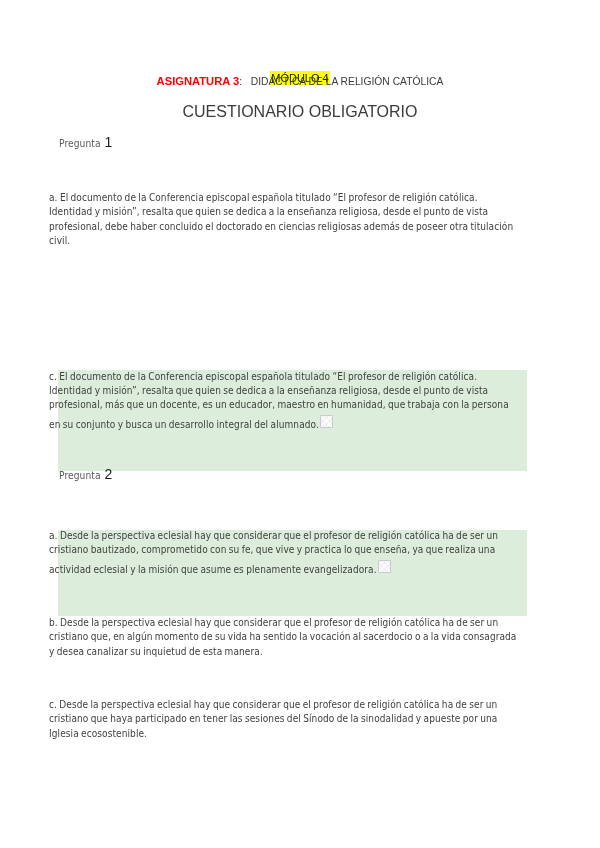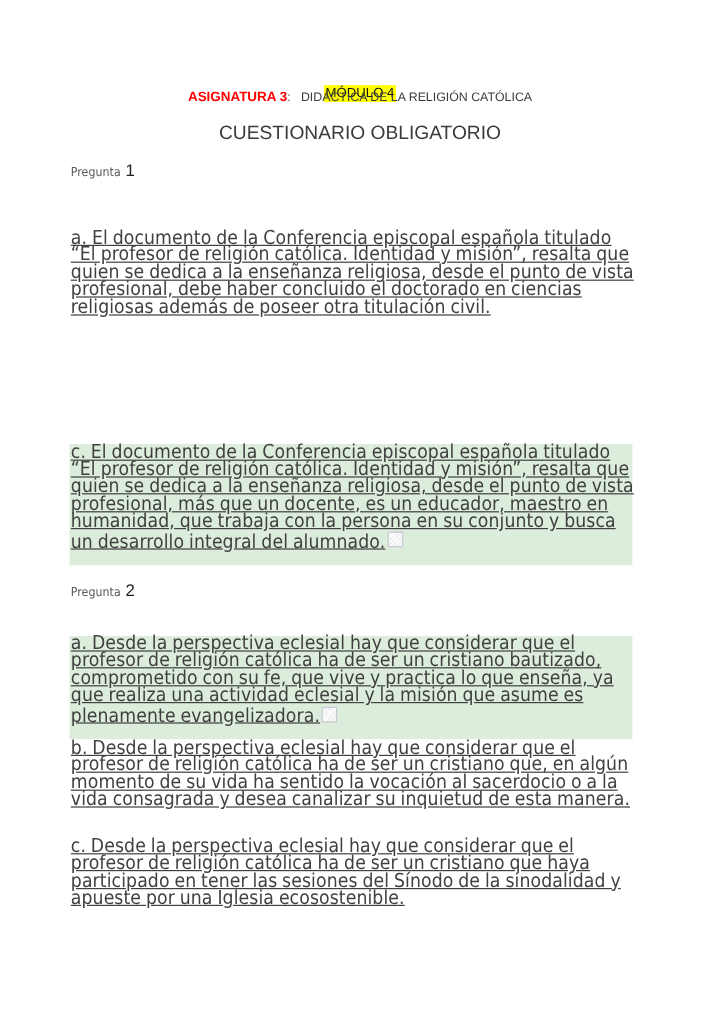--- a/index.html
+++ b/index.html
@@ -20,22 +20,22 @@
   .subject-line { font-size:10.3px; color:#3b3b3b; }
   .subject-label { color:#ff0000; font-weight:bold; font-size:11.2px; }
   .doctype-line { font-size:16px; color:#3b3b3b; }
   .sep-gap { display:inline-block; width:8.6px; }
 
   
   .qlabel { position:absolute; left:59px; color:#5a5a5a; }
   .qlabel .qtxt { font-size:10.2px; letter-spacing:.05px;text-align:right; }
   .qlabel .qnum { font-size:14px; color:#1d1d1d; font-family:"Liberation Sans",sans-serif; margin-left:4px; }
 
-  .opt { position:absolute; left:59px; width:470px; font-size:16px; line-height:14.4px;
-         color:#404040; letter-spacing:0.09px; word-spacing:-0.62px;text-decoration:underline; }
+  .opt { position:absolute; left:49px; width:470px; font-size:10px; line-height:14.4px;
+         color:#404040; letter-spacing:0.09px; word-spacing:-0.62px; }
   .hlbox { position:absolute; left:58px; width:469px; background:#dceedb; }
   .cbox { display:inline-block; width:13px; height:13px; background:#fcfcfc;
           border:1px solid #c9c8d4; border-radius:1px; vertical-align:1.7px;
           margin-left:1.5px; box-sizing:border-box; position:relative; top:1.9px;
           background-image:
             repeating-linear-gradient(45deg, rgba(190,190,202,.26) 0 0.55px, rgba(0,0,0,0) 0.55px 2.6px),
             repeating-linear-gradient(-45deg, rgba(190,190,202,.26) 0 0.55px, rgba(0,0,0,0) 0.55px 2.6px);
           background-clip:content-box; }
 </style>
 </head>
@@ -54,21 +54,21 @@
   </div>
 
   <div class="qlabel" style="top:132px">
     <span class="qtxt">Pregunta</span><span class="qnum">1</span>
   </div>
 
   <div class="hlbox" style="top:370px;height:100.5px"></div>
   <div class="opt" style="top:191px">a. El documento de la Conferencia episcopal española titulado “El profesor de religión católica. Identidad y misión”, resalta que quien se dedica a la enseñanza religiosa, desde el punto de vista profesional, debe haber concluido el doctorado en ciencias religiosas además de poseer otra titulación civil.</div>
   <div class="opt" style="top:369.5px"><span>c. El documento de la Conferencia episcopal española titulado “El profesor de religión católica. Identidad y misión”, resalta que quien se dedica a la enseñanza religiosa, desde el punto de vista profesional, más que un docente, es un educador, maestro en humanidad, que trabaja con la persona en su conjunto y busca un desarrollo integral del alumnado.</span><span class="cbox"></span></div>
 
-  <div class="qlabel" style="top:482px">
+  <div class="qlabel" style="top:464px">
     <span class="qtxt">Pregunta</span><span class="qnum">2</span>
   </div>
 
   <div class="hlbox" style="top:530px;height:85.6px"></div>
   <div class="opt" style="top:616px">b. Desde la perspectiva eclesial hay que considerar que el profesor de religión católica ha de ser un cristiano que, en algún momento de su vida ha sentido la vocación al sacerdocio o a la vida consagrada y desea canalizar su inquietud de esta manera.</div>
   <div class="opt" style="top:529px"><span>a. Desde la perspectiva eclesial hay que considerar que el profesor de religión católica ha de ser un cristiano bautizado, comprometido con su fe, que vive y practica lo que enseña, ya que realiza una actividad eclesial y la misión que asume es plenamente evangelizadora.</span><span class="cbox"></span></div>
   <div class="opt" style="top:698px">c. Desde la perspectiva eclesial hay que considerar que el profesor de religión católica ha de ser un cristiano que haya participado en tener las sesiones del Sínodo de la sinodalidad y apueste por una Iglesia ecosostenible.</div>
 
 </div>
 

